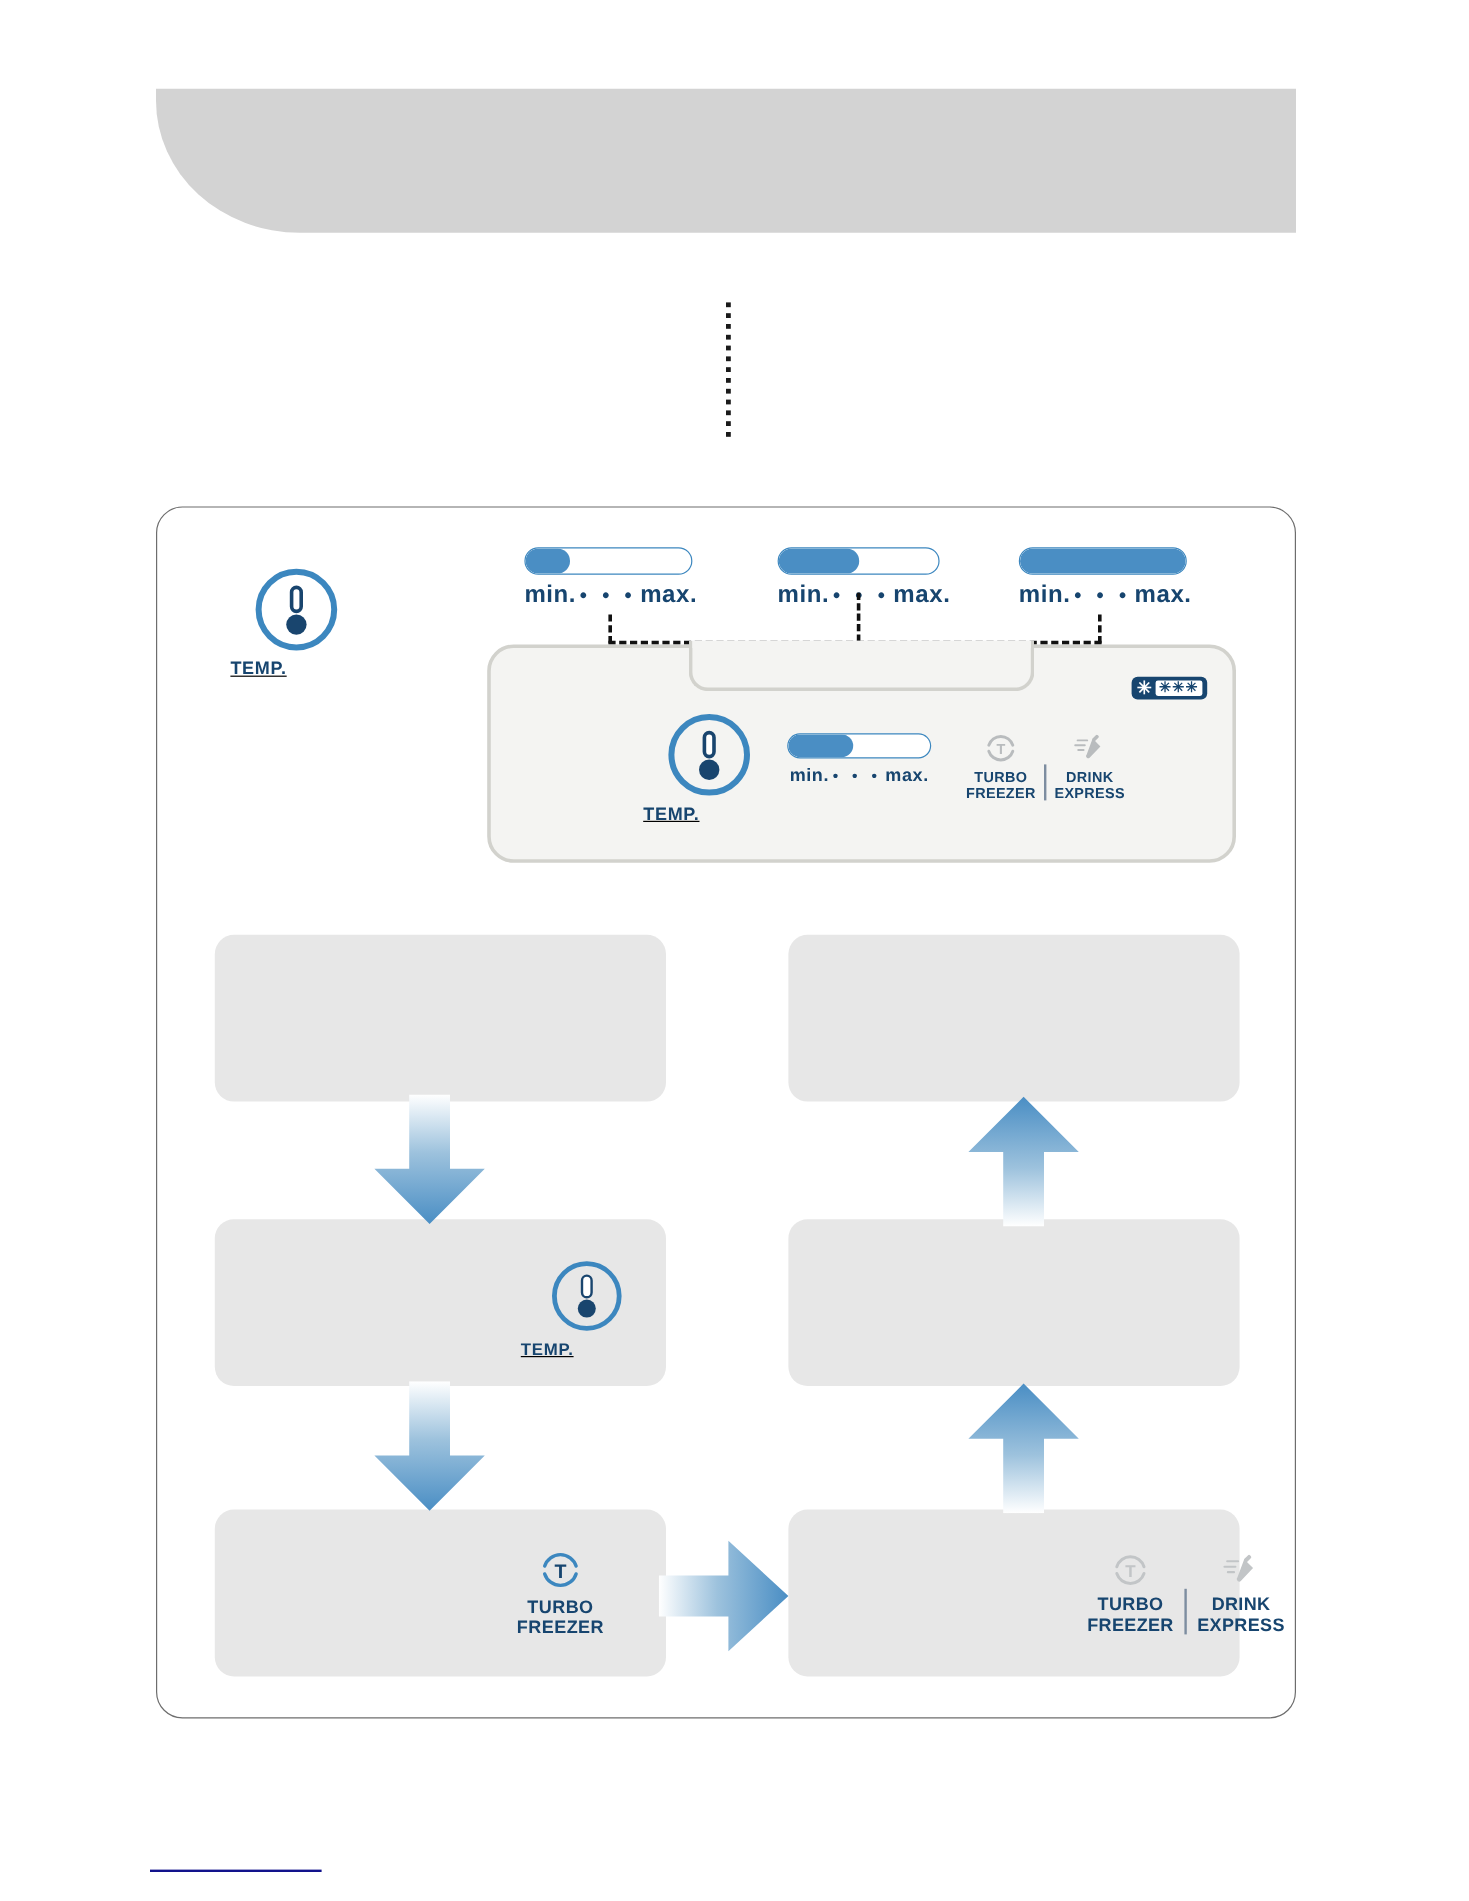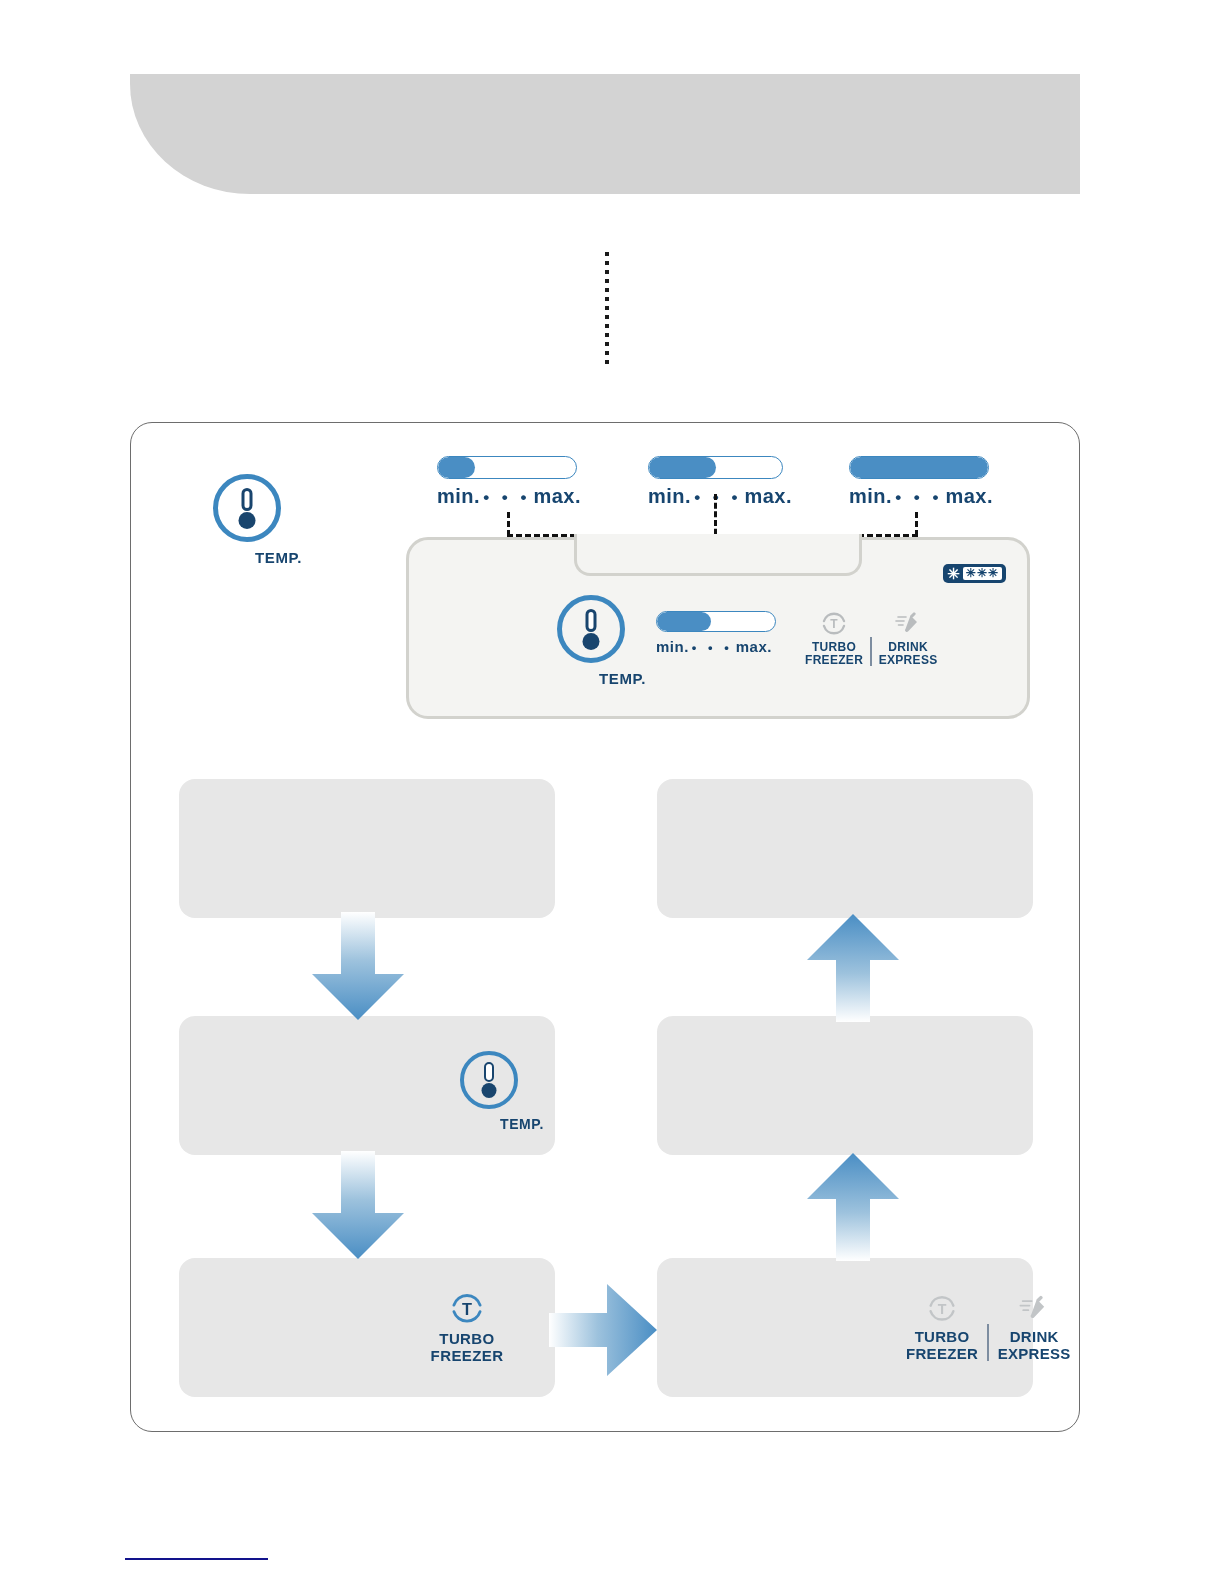--- a/index.html
+++ b/index.html
@@ -51,22 +51,23 @@
     height: 1010px;
     border: 1.5px solid #6d6d6d;
     border-radius: 22px;
     background: #ffffff;
     box-sizing: border-box;
   }
 
   
   .temp-badge {
     position: absolute;
-    text-align: right;
+    text-align: left;
     width: 110px;
+    text-decoration: underline;
   }
   .temp-circle {
     width: 58px;
     height: 58px;
     border-radius: 50%;
     border: 5px solid #3c87bf;
     margin: 0 auto;
     position: relative;
     background: transparent;
   }
@@ -94,21 +95,21 @@
   }
   .temp-label {
     margin-top: 7px;
     font-size: 15px;
     font-weight: bold;
     color: #17456f;
     letter-spacing: 0.6px;
   }
 
   
-  .slider-group { position: absolute; }
+  .slider-group { position: absolute; text-align: center; }
   .slider-track {
     height: 23px;
     border: 1.6px solid #3c87bf;
     border-radius: 12px;
     background: #ffffff;
     box-sizing: border-box;
     overflow: hidden;
     position: relative;
   }
   .slider-fill {

